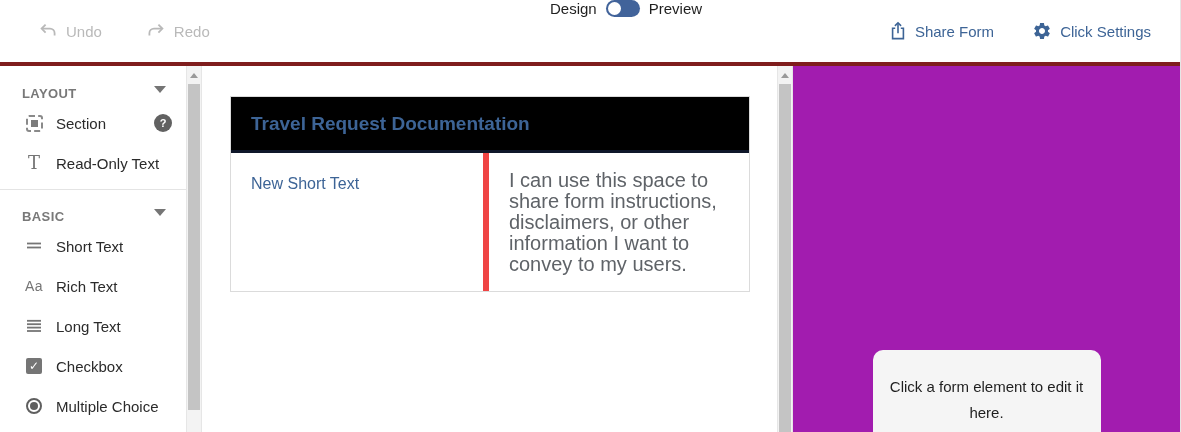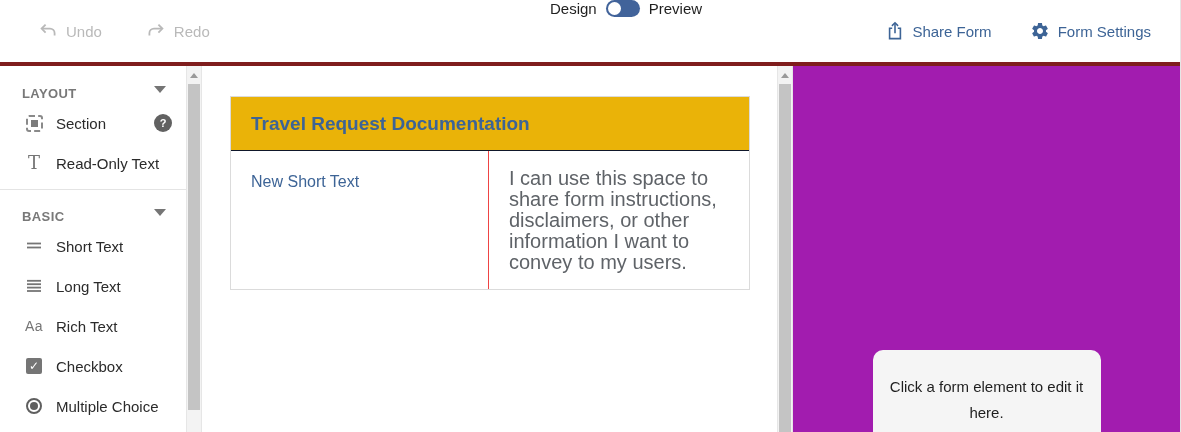--- a/index.html
+++ b/index.html
@@ -95,27 +95,27 @@
     border-right: 4px solid transparent; border-bottom: 5px solid #9a9a9a;
   }
   .vscrollbar .thumb { position: absolute; left: 1px; width: 12px; background: #c4c4c4; }
   .thumb-sidebar { top: 18px; height: 326px; }
   .thumb-canvas { top: 18px; height: 348px; }
 
   
   .canvas { flex: 1; background: #fff; padding: 30px 0 0 28px; }
   .form-card { width: 520px; border: 1px solid #dbdbdb; background: #fff; }
   .form-card-header {
-    background: #eab308; border-bottom: 1px solid #0f172a;
+    background: #000000; border-bottom: 3px solid #0f172a;
     padding: 16px 20px 15px 20px; cursor: pointer;
   }
   .form-title { font-size: 19px; font-weight: bold; color: #3d6496; }
   .form-row { display: flex; min-height: 106px; cursor: pointer; }
   .form-row .cell-left {
-    width: 258px; flex: none; border-right: 1px solid #ef4444;
+    width: 258px; flex: none; border-right: 6px solid #ef4444;
     padding: 22px 16px 16px 20px; font-size: 16px; color: #3d6496;
   }
   .form-row .cell-right {
     flex: 1; padding: 17px 20px 16px 20px;
     font-size: 20px; line-height: 21px; color: #5f6368;
   }
 
   
   .inspector { width: 387px; flex: none; background: #a21caf; }
   .inspector-empty {
@@ -169,21 +169,21 @@
           </svg>
         </span>
         <span>Share Form</span>
       </div>
       <div class="tb-btn accent">
         <span class="tb-icon">
           <svg width="20" height="20" viewBox="0 0 24 24">
             <path fill="#3d6496" d="M19.14 12.94c.04-.3.06-.61.06-.94 0-.32-.02-.64-.07-.94l2.03-1.58c.18-.14.23-.41.12-.61l-1.92-3.32c-.12-.22-.37-.29-.59-.22l-2.39.96c-.5-.38-1.03-.7-1.62-.94l-.36-2.54c-.04-.24-.24-.41-.48-.41h-3.84c-.24 0-.43.17-.47.41l-.36 2.54c-.59.24-1.13.57-1.62.94l-2.39-.96c-.22-.08-.47 0-.59.22L2.74 8.87c-.12.21-.08.47.12.61l2.03 1.58c-.05.3-.09.63-.09.94s.02.64.07.94l-2.03 1.58c-.18.14-.23.41-.12.61l1.92 3.32c.12.22.37.29.59.22l2.39-.96c.5.38 1.03.7 1.62.94l.36 2.54c.05.24.24.41.48.41h3.84c.24 0 .44-.17.47-.41l.36-2.54c.59-.24 1.13-.56 1.62-.94l2.39.96c.22.08.47 0 .59-.22l1.92-3.32c.12-.22.07-.47-.12-.61l-2.01-1.58zM12 15.6c-1.98 0-3.6-1.62-3.6-3.6s1.62-3.6 3.6-3.6 3.6 1.62 3.6 3.6-1.62 3.6-3.6 3.6z"></path>
           </svg>
         </span>
-        <span>Form Settings</span>
+        <span>Click Settings</span>
       </div>
     </div>
   </header>
 
   <div class="main">
 
     <nav class="sidebar">
       <div class="group-header">
         <span class="gh-label">LAYOUT</span>
         <span class="caret-down"></span>
@@ -211,37 +211,37 @@
         <span class="caret-down"></span>
       </div>
       <div class="palette-item">
         <span class="p-icon">
           <svg width="18" height="18" viewBox="0 0 18 18">
             <line x1="2" y1="6.5" x2="16" y2="6.5" stroke="#757575" stroke-width="1.8"></line>
             <line x1="2" y1="10.5" x2="16" y2="10.5" stroke="#757575" stroke-width="1.8"></line>
           </svg>
         </span>
         <span class="p-label">Short Text</span>
+      </div>
+      <div class="palette-item">
+        <span class="p-icon">
+          <span class="icon-aa">Aa</span>
+        </span>
+        <span class="p-label">Rich Text</span>
       </div>
       <div class="palette-item">
         <span class="p-icon">
           <svg width="18" height="18" viewBox="0 0 18 18">
             <line x1="2" y1="3.8" x2="16" y2="3.8" stroke="#757575" stroke-width="1.8"></line>
             <line x1="2" y1="7.2" x2="16" y2="7.2" stroke="#757575" stroke-width="1.8"></line>
             <line x1="2" y1="10.6" x2="16" y2="10.6" stroke="#757575" stroke-width="1.8"></line>
             <line x1="2" y1="14" x2="16" y2="14" stroke="#757575" stroke-width="1.8"></line>
           </svg>
         </span>
         <span class="p-label">Long Text</span>
-      </div>
-      <div class="palette-item">
-        <span class="p-icon">
-          <span class="icon-aa">Aa</span>
-        </span>
-        <span class="p-label">Rich Text</span>
       </div>
       <div class="palette-item">
         <span class="p-icon">
           <span class="icon-checkbox">✓</span>
         </span>
         <span class="p-label">Checkbox</span>
       </div>
       <div class="palette-item">
         <span class="p-icon">
           <span class="icon-radio">

